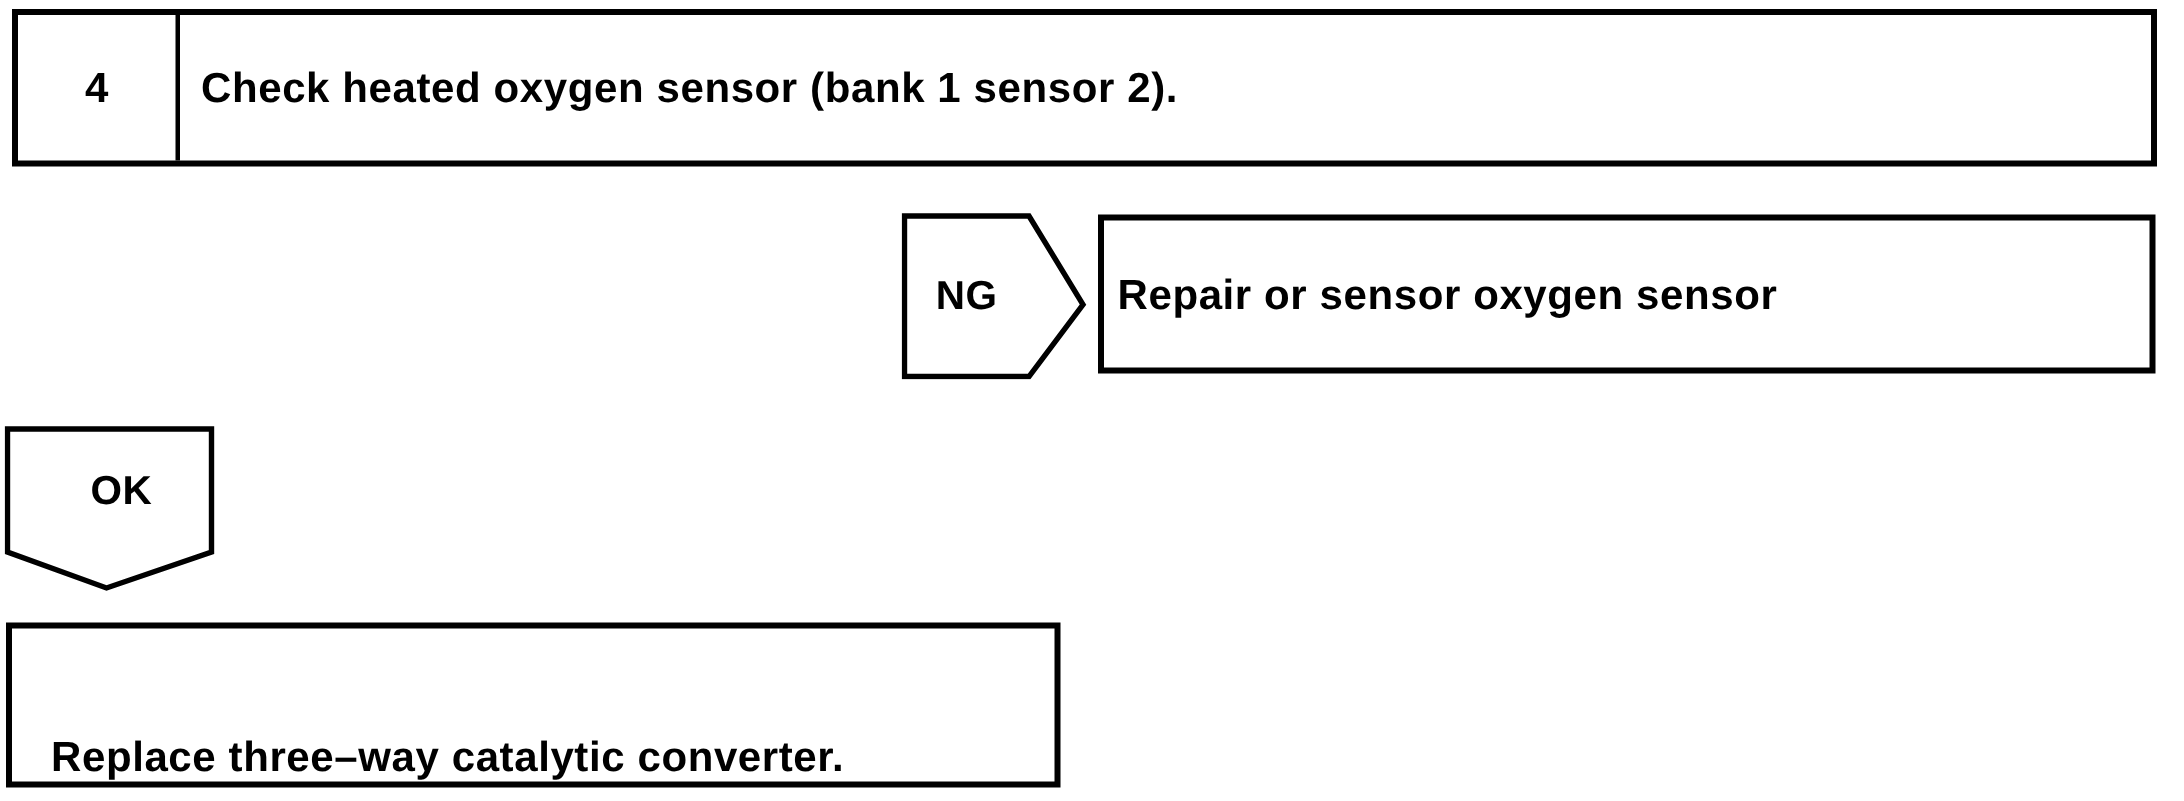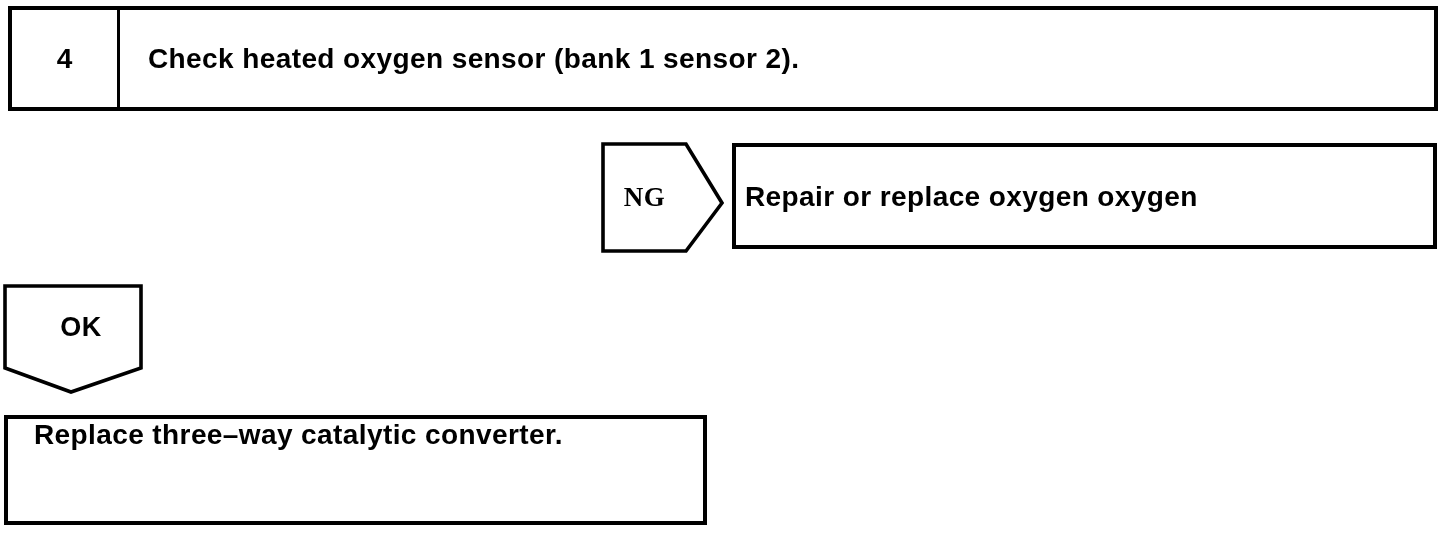--- a/index.html
+++ b/index.html
@@ -39,42 +39,42 @@
     display: flex;
     align-items: center;
     justify-content: center;
     font-weight: bold;
     font-size: 28px;
   }
   .step-text {
     flex: 1;
     display: flex;
     align-items: center;
-    padding-left: 28px;
+    padding-left: 14px;
   }
 
   
   .pent { position: absolute; display: block; }
   .pent polygon {
     fill: #ffffff;
     stroke: #000000;
     stroke-width: 3.6;
     stroke-linejoin: miter;
   }
   .pent-label {
     position: absolute;
     display: flex;
     align-items: center;
     justify-content: center;
     font-weight: bold;
     font-size: 27px;
     letter-spacing: 0.4px;
   }
   .ng-pent  { left: 601px; top: 142px; }
-  .ng-label { left: 603px; top: 144px; width: 83px;  height: 107px; font-family: Liberation Serif, serif; }
+  .ng-label { left: 603px; top: 144px; width: 83px;  height: 107px; }
   .ok-pent  { left: 3px;   top: 284px; }
   .ok-label { left: 5px;   top: 286px; width: 136px; height: 82px; padding-left: 16px; }
 
   
   .ng-box {
     position: absolute;
     left: 732px; top: 143px;
     width: 705px; height: 106px;
     border: 4px solid #000;
     background: #fff;
@@ -86,21 +86,21 @@
   .ng-box .bold-txt { line-height: 35px; }
 
   
   .ok-box {
     position: absolute;
     left: 4px; top: 415px;
     width: 703px; height: 110px;
     border: 4px solid #000;
     background: #fff;
     display: flex;
-    align-items: flex-start;
+    align-items: flex-end;
     padding-left: 26px;
   }
 </style>
 </head>
 <body>
 
 <div class="canvas">
 
   <div class="step-box">
     <div class="step-num">4</div>
@@ -108,21 +108,21 @@
       <span class="bold-txt">Check heated oxygen sensor (bank 1 sensor 2).</span>
     </div>
   </div>
 
   <svg class="pent ng-pent" width="124" height="111" viewBox="0 0 124 111">
     <polygon points="2,2 85,2 121,61 85,109 2,109"></polygon>
   </svg>
   <div class="pent-label ng-label">NG</div>
 
   <div class="ng-box">
-    <div class="bold-txt">Repair or replace oxygen oxygen</div>
+    <div class="bold-txt">Repair or sensor oxygen sensor</div>
   </div>
 
   <svg class="pent ok-pent" width="141" height="112" viewBox="0 0 141 112">
     <polygon points="2,2 138,2 138,84 68,108 2,84"></polygon>
   </svg>
   <div class="pent-label ok-label">OK</div>
 
   <div class="ok-box">
     <span class="bold-txt">Replace three–way catalytic converter.</span>
   </div>

